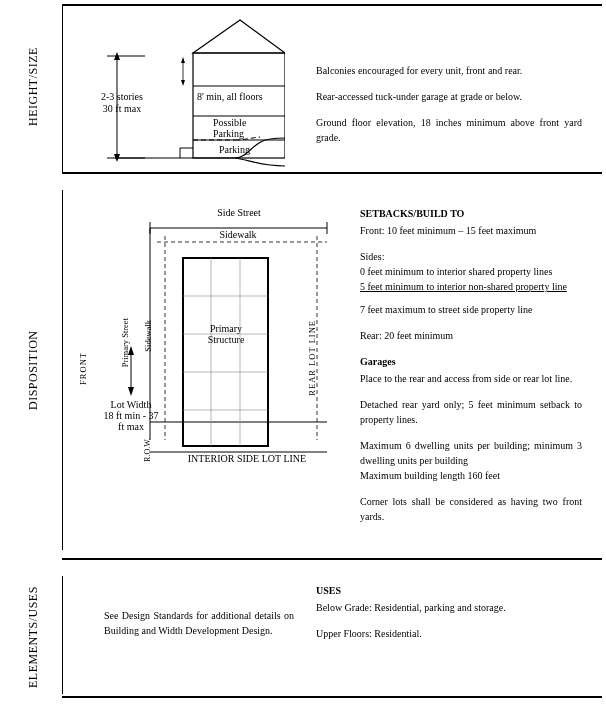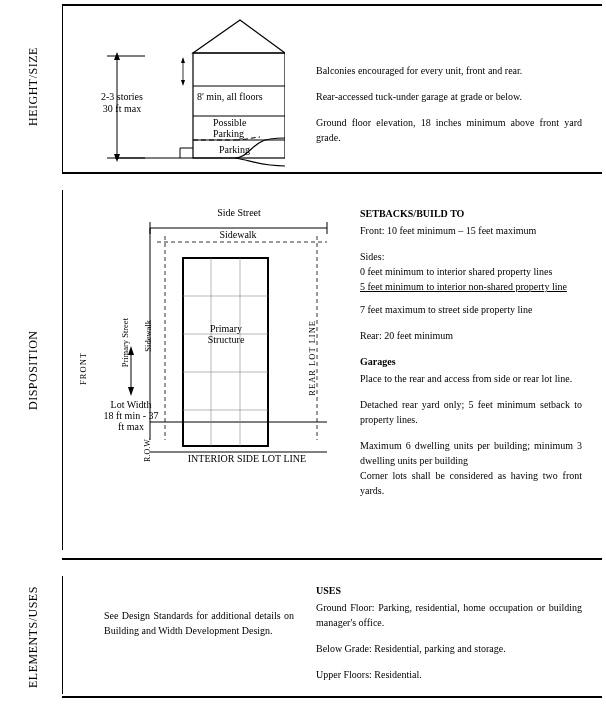--- a/index.html
+++ b/index.html
@@ -160,34 +160,34 @@
     <p>Front:  10 feet minimum – 15 feet maximum</p>
     <p style="margin-bottom:0;">Sides:</p>
     <p style="margin-bottom:0;">0 feet minimum to interior shared property lines</p>
     <p style="margin-bottom:8px;text-decoration:underline;">5 feet minimum to interior non-shared property line</p>
     <p>7 feet maximum to street side property line</p>
     <p>Rear:  20 feet minimum</p>
     <p class="hd">Garages</p>
     <p style="">Place to the rear and access from side or rear lot line.</p>
     <p>Detached rear yard only;  5 feet minimum setback to property lines.</p>
     <p style="margin-bottom:0;">Maximum 6 dwelling units per building; minimum 3 dwelling units per building</p>
+    <p>Maximum building length 160 feet</p>
     <p>Corner lots shall be considered as having two front yards.</p>
   </div>
 
   <div class="hrule" style="left:62px;top:558px;width:540px;"></div>
 
   <div class="vrule" style="left:62px;top:576px;height:118px;"></div>
   <div class="vlabel" style="left:26px;top:588px;height:100px;width:16px;">ELEMENTS/USES</div>
 
   <div class="txt" style="left:104px;top:608px;width:190px;">
     <p>See Design Standards for additional details on Building and Width Development Design.</p>
   </div>
 
   <div class="txt" style="left:316px;top:583px;width:266px;">
     <p class="hd">USES</p>
-    <p>Ground Floor:  Parking, residential, home occupation or building manager's office.</p>
     <p>Below Grade:  Residential, parking and storage.</p>
     <p>Upper Floors:  Residential.</p>
   </div>
 
   <div class="hrule" style="left:62px;top:696px;width:540px;"></div>
 
 </div>
 
 </body></html>

